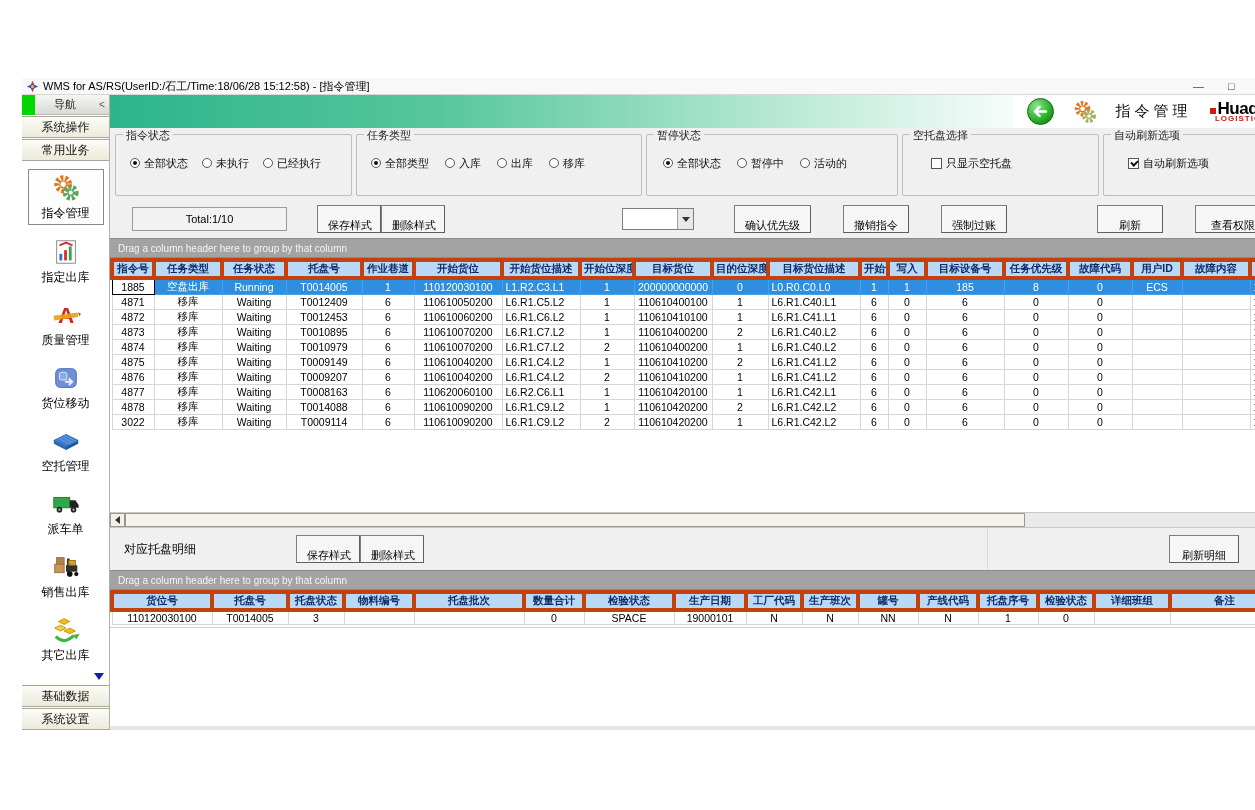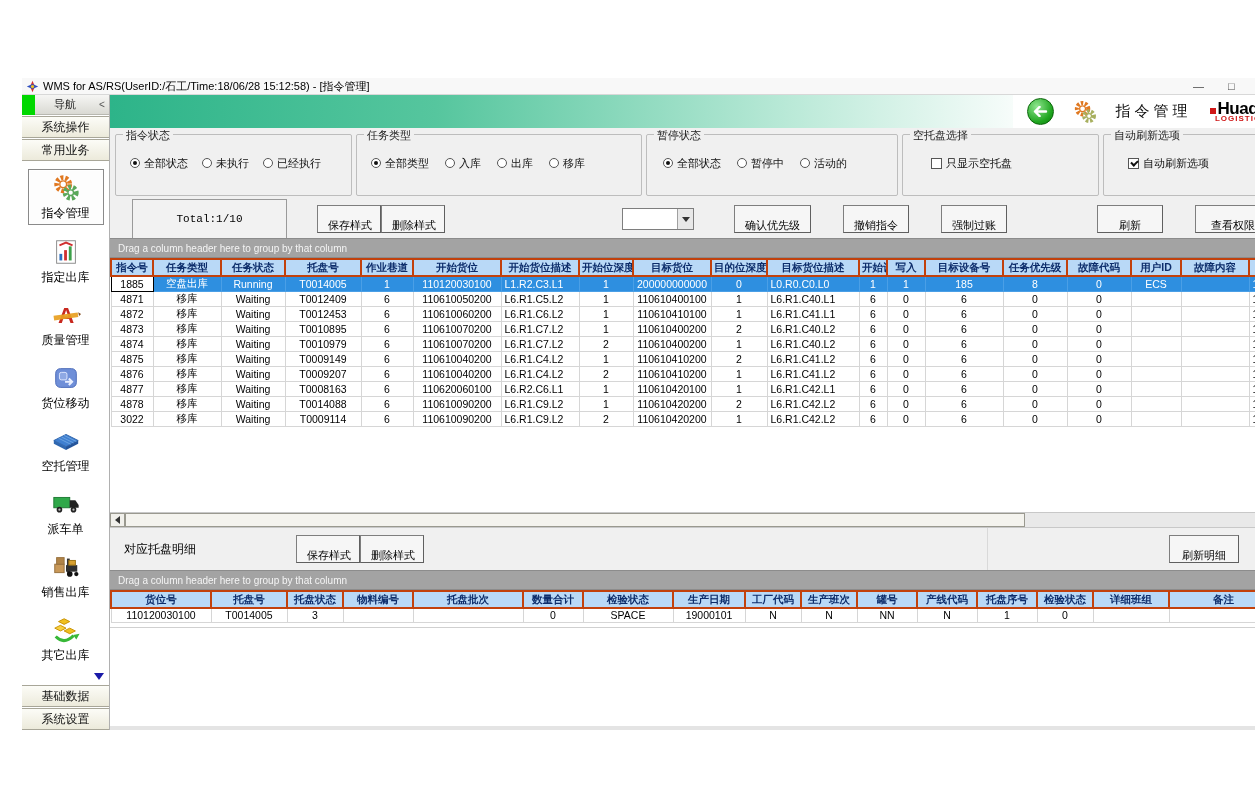--- a/index.html
+++ b/index.html
@@ -44,40 +44,40 @@
   .groupbox{position:relative;border:1px solid #bdbdbd;border-radius:2px;background:#f0f0f0;padding-top:6px;}
   .gb-title{position:absolute;top:-7px;left:7px;background:#f0f0f0;padding:0 3px;font-size:11px;color:#222;}
   .gb-body{display:flex;align-items:center;height:100%;padding:0 0 10px 18px;gap:22px;}
   .opt{display:flex;align-items:center;gap:4px;font-size:11px;color:#111;cursor:pointer;white-space:nowrap;}
   .rb{width:10px;height:10px;border:1px solid #555;border-radius:50%;background:#fff;position:relative;flex:0 0 auto;}
   .rb.checked:after{content:"";position:absolute;left:2px;top:2px;width:4px;height:4px;border-radius:50%;background:#111;}
   .cb{width:11px;height:11px;border:1px solid #555;background:#fff;position:relative;flex:0 0 auto;}
   .cb.checked:after{content:"";position:absolute;left:2px;top:1px;width:5px;height:3px;border-left:2px solid #111;border-bottom:2px solid #111;transform:rotate(-45deg);}
   
   .toolbar{height:38px;display:flex;align-items:center;padding:0 6px 0 22px;background:#f0f0f0;}
-  .total-box{width:155px;height:40px;border:1px solid #9a9a9a;background:#f2f2f2;font-size:11px;color:#000;
-    display:flex;align-items:center;justify-content:center;font-family:Liberation Mono, monospace;}
+  .total-box{width:155px;height:24px;border:1px solid #9a9a9a;background:#f2f2f2;font-size:11px;color:#000;
+    display:flex;align-items:center;justify-content:center;}
   .btn{height:28px;padding:12px 10px;font-size:11px;color:#000;background:#f6f6f6;border:1px solid #7e7e7e;
     border-bottom-color:#5f5f5f;border-right-color:#5f5f5f;cursor:pointer;font-family:"Liberation Sans",sans-serif;white-space:nowrap;}
   .tb-right{margin-left:auto;display:flex;align-items:center;gap:32px;}
   .combo{width:72px;height:22px;border:1px solid #7e7e7e;background:#fff;display:flex;align-items:center;cursor:pointer;margin-right:8px;}
   .combo-text{flex:1;font-size:11px;padding-left:4px;color:#000;}
   .combo-arrow{width:16px;height:100%;background:#e8e8e8;border-left:1px solid #a0a0a0;display:flex;align-items:center;justify-content:center;}
   .combo-arrow:after{content:"";border-left:4px solid transparent;border-right:4px solid transparent;border-top:5px solid #333;}
   .gap26{width:26px;}
   
   .groupby{height:20px;background:#a3a3a3;border-top:1px solid #8c8c8c;border-bottom:1px solid #8c8c8c;
     color:#f4f4f4;font-size:10px;display:flex;align-items:center;padding-left:8px;}
   
   .grid-wrap{background:#fff;overflow:hidden;}
   .grid-wrap.main-grid{height:254px;}
   .grid-wrap.detail-grid{height:37px;}
   table.grid{border-collapse:collapse;table-layout:fixed;width:1167px;}
   table.grid th{height:17px;background:#b9d9f7;color:#0d2d6b;font-size:10.5px;font-weight:bold;
-    border:2px solid #c2410c;white-space:nowrap;overflow:hidden;padding:0 2px;}
+    border:4px solid #c2410c;white-space:nowrap;overflow:hidden;padding:0 2px;}
   table.grid td{height:14px;font-size:10.5px;color:#000;border:1px solid #d6d6d6;white-space:nowrap;overflow:hidden;
     text-align:center;padding:0 3px;background:#fff;}
   table.grid td.al{text-align:left;}
   table.grid tr.sel td{background:#2e8fe0;color:#fff;border-color:#4a9fe6;}
   table.grid tr.sel td.focus-cell{background:#fff;color:#000;border:1px solid #000;}
   
   .hscroll{height:16px;background:#e9e9e9;display:flex;align-items:stretch;border-top:1px solid #c8c8c8;border-bottom:1px solid #c8c8c8;}
   .scroll-arrow{width:15px;background:#f1f0eb;border:1px solid #9a998f;display:flex;align-items:center;justify-content:center;cursor:pointer;}
   .scroll-arrow.left:after{content:"";border-top:4px solid transparent;border-bottom:4px solid transparent;border-right:5px solid #333;}
   .scroll-arrow.right:after{content:"";border-top:4px solid transparent;border-bottom:4px solid transparent;border-left:5px solid #333;}

